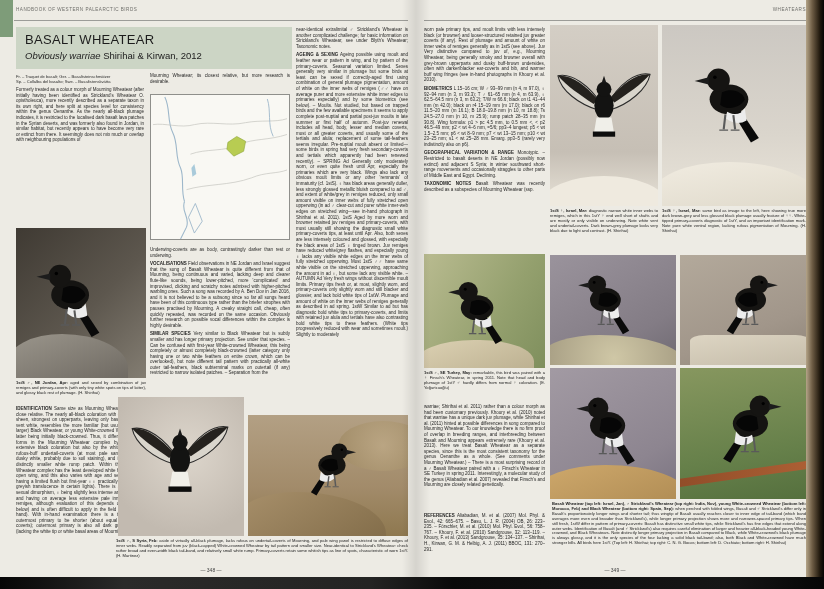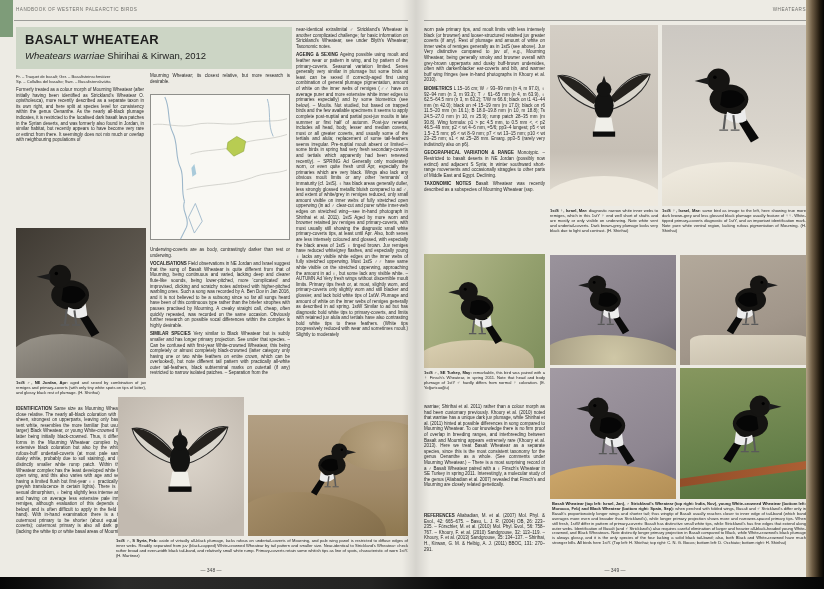--- a/index.html
+++ b/index.html
@@ -13,21 +13,21 @@
     background:linear-gradient(to right,#b4a488,#6d5c44 35%,#241c10 75%,#050403);}
   #desk{position:absolute;left:0;bottom:0;width:824px;height:12px;
     background:linear-gradient(to right,#060606,#2a2a29 15%,#242423 45%,#0a0a0a 55%,#161616 88%,#060606);}
   #corner-tab{position:absolute;left:0;top:0;width:13px;height:37px;background:#7e9c79;}
 
   .runhead{font-size:4.6px;letter-spacing:0.5px;color:#6e6e6a;}
   .rule{height:1px;background:#9c9c98;}
   .pagenum{font-size:5px;color:#444;text-align:center;}
 
   #title-box{background:#ccd5c5;padding:5px 9px 4px 9px;box-sizing:border-box;}
-  #title-box h1{margin:0;font-size:13px;letter-spacing:0.3px;color:#1d1d1d;font-weight:bold;}
+  #title-box h1{margin:0;font-size:13px;letter-spacing:0.3px;color:#1d1d1d;font-weight:normal;}
   .sci{margin-top:3px;font-size:9.5px;color:#222;}
   .sci i{font-style:italic;}
   .sci .auth{font-style:normal;}
 
   .txt{font-size:4.5px;line-height:5.6px;color:#1f1f1f;text-align:justify;overflow:hidden;}
   .txt p{margin:0 0 3px 0;}
   .txt b{font-weight:bold;}
   .names{font-size:4.1px;line-height:5.4px;color:#2a2a2a;}
   .cap{font-size:4.1px;line-height:4.9px;color:#222;text-align:justify;overflow:hidden;}
   .cap b{font-weight:bold;}
@@ -45,21 +45,21 @@
 <body>
 
 <div id="scene">
   <div id="spread">
 
     <div class="abs runhead" style="left:16px;top:7px;width:300px;">HANDBOOK OF WESTERN PALEARCTIC BIRDS</div>
     <div class="abs rule" style="left:14px;top:20px;width:394px;"></div>
 
     <div class="abs" id="title-box" style="left:16px;top:27px;width:276px;height:42px;">
       <h1>BASALT WHEATEAR</h1>
-      <div class="sci"><i>Wheatears warriae</i><span class="auth"> Shirihai &amp; Kirwan, 2012</span></div>
+      <div class="sci"><i>Obviously warriae</i><span class="auth"> Shirihai &amp; Kirwan, 2012</span></div>
     </div>
 
     <div class="abs names" style="left:16px;top:74px;width:132px;">
       <div>Fr. – Traquet de basalt; Ger. – Basaltsteinschmätzer</div>
       <div>Sp. – Collalba del basalto; Swe. – Basaltstenskvätta</div>
     </div>
 
     <div class="abs txt" style="left:150px;top:73px;width:140px;height:19px;">Mourning Wheatear; its closest relative, but more research is desirable.</div>
 
     <div class="abs" id="map-box" style="left:150px;top:94px;width:140px;height:146px;">

